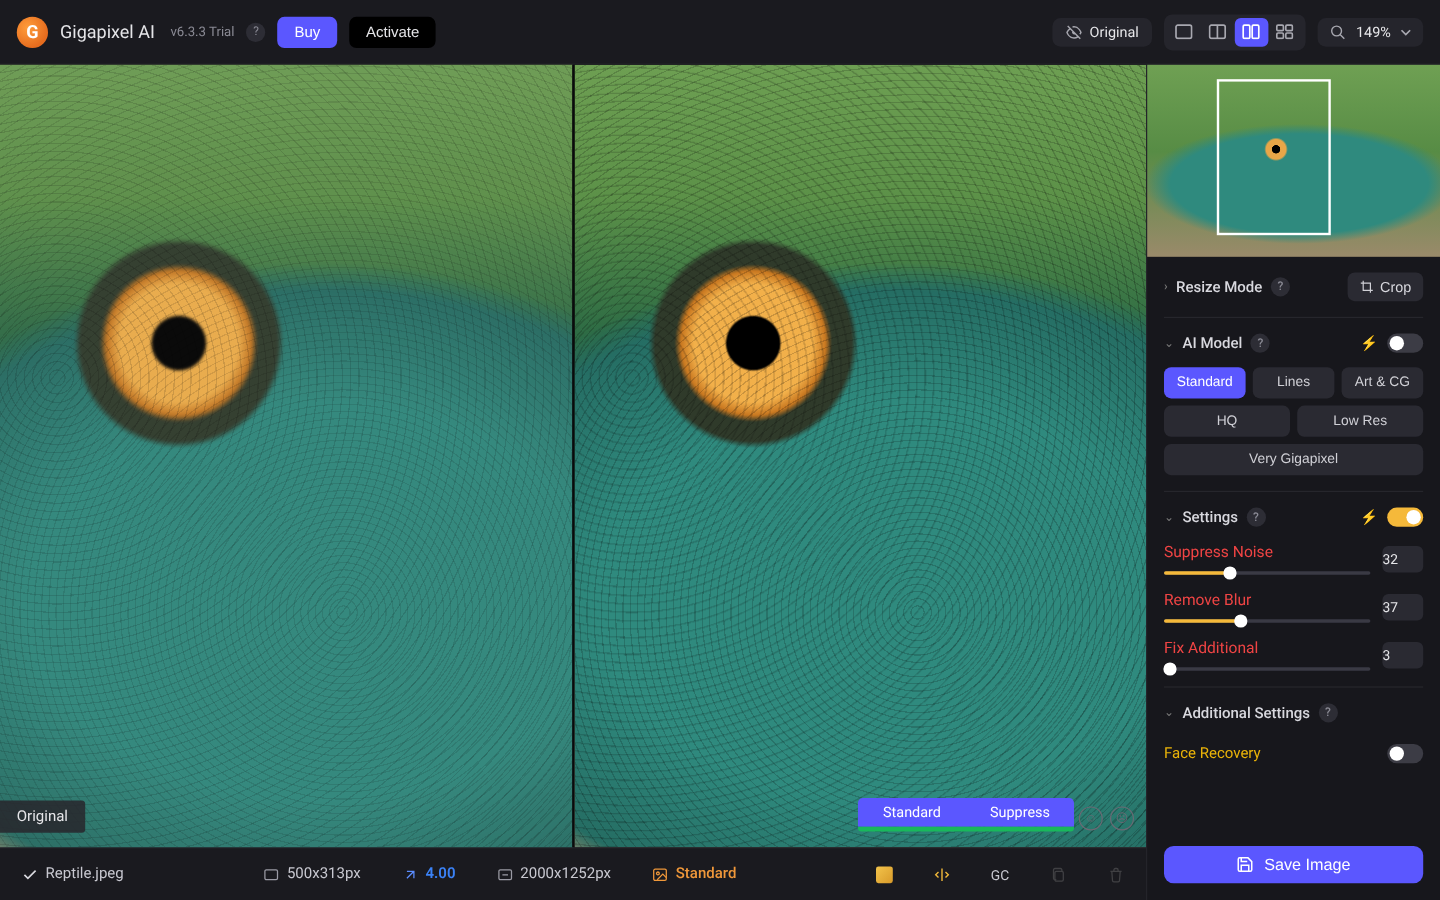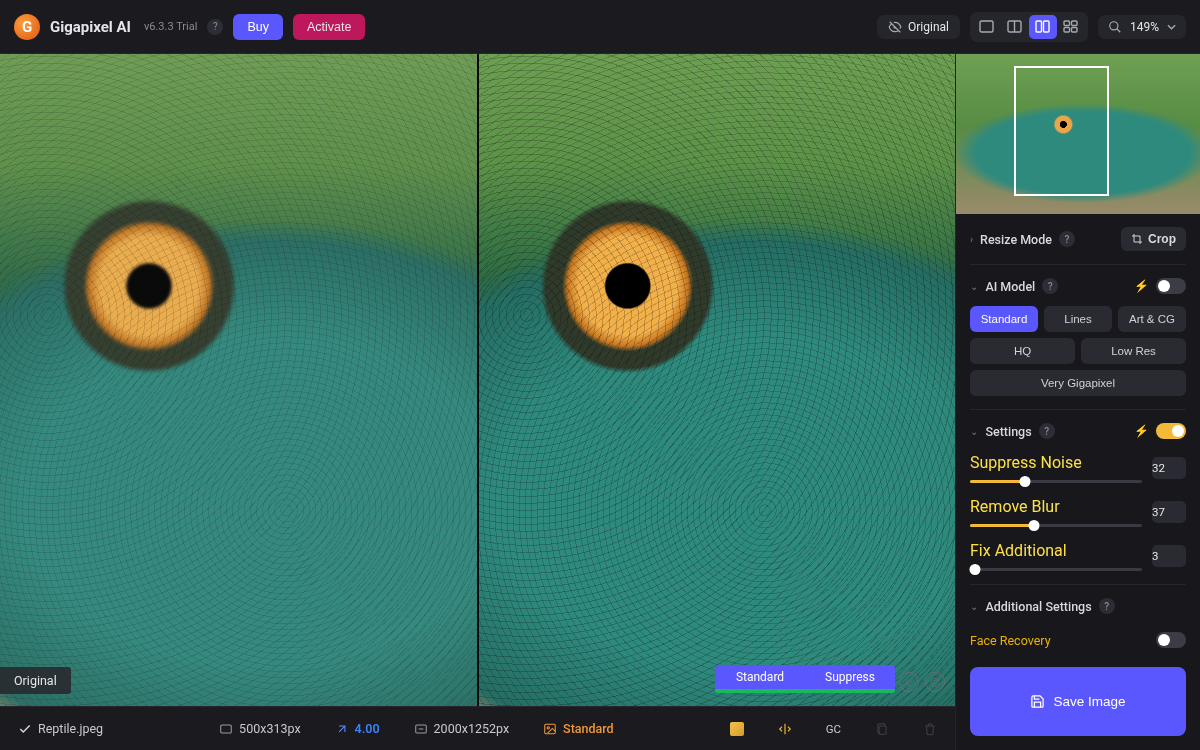--- a/index.html
+++ b/index.html
@@ -2,26 +2,26 @@
 <html><head>
 <meta charset="utf-8">
 <style>
 * { margin:0; padding:0; box-sizing:border-box; }
 body { font-family:-apple-system,BlinkMacSystemFont,"Segoe UI",Roboto,sans-serif; background:#0f0f12; color:#e5e5e8; overflow:hidden; width:1200px; height:750px; }
 .app { display:flex; flex-direction:column; width:1200px; height:750px; }
 
 
 .topbar { height:54px; background:#1a1a1f; display:flex; align-items:center; padding:0 14px; gap:10px; border-bottom:1px solid #26262c; }
 .logo { width:26px; height:26px; border-radius:50%; background:radial-gradient(circle at 35% 35%,#ff9d3b,#e66c1e 70%); display:flex; align-items:center; justify-content:center; font-weight:700; font-size:15px; color:#fff; }
-.app-title { font-size:15px; font-weight:700; }
+.app-title { font-size:15px; font-weight:400; }
 .version { font-size:11px; color:#8a8a94; margin-left:3px; }
 .help-dot { width:16px; height:16px; border-radius:50%; background:#2d2d35; font-size:10px; display:flex; align-items:center; justify-content:center; color:#8a8a94; cursor:pointer; }
 .btn { border:none; border-radius:6px; padding:6px 14px; font-size:12.5px; cursor:pointer; font-weight:400; }
 .btn-primary { background:#5b57ff; color:#fff; }
-.btn-dark { background:#be185d; color:#e5e5e8; }
+.btn-dark { background:#000000; color:#e5e5e8; }
 .flex-spacer { flex:1; }
 .tb-group { display:flex; align-items:center; gap:0; background:#25252c; border-radius:7px; padding:3px; }
 .tb-btn { width:28px; height:24px; display:flex; align-items:center; justify-content:center; border:none; background:transparent; border-radius:5px; cursor:pointer; color:#a8a8b0; }
 .tb-btn.active { background:#5b57ff; color:#fff; }
 .original-toggle { display:flex; align-items:center; gap:6px; background:#25252c; border-radius:7px; padding:5px 11px; cursor:pointer; font-size:12px; }
 .zoom-ctrl { display:flex; align-items:center; gap:8px; background:#25252c; border-radius:7px; padding:5px 10px; cursor:pointer; font-size:12px; }
 
 
 .main { flex:1; display:flex; min-height:0; }
 .viewer-col { flex:1; display:flex; flex-direction:column; min-width:0; background:#000; }
@@ -66,43 +66,43 @@
   radial-gradient(ellipse 110% 65% at 52% 62%, #2f8a7e 0 40%, transparent 48%),
   linear-gradient(180deg,#6fa053 0%,#578c45 45%, #9a8a6a 100%);
   position:relative; }
 .thumb-box { position:absolute; border:2px solid #fff; top:12px; left:58px; width:95px; height:130px; }
 .panel-body { flex:1; overflow-y:auto; padding:0 14px 12px; }
 .sect { border-top:1px solid #26262c; padding:13px 0; }
 .sect:first-child{border-top:none;}
 .sect-head { display:flex; align-items:center; gap:7px; font-size:12.5px; font-weight:500; color:#d8d8de; }
 .sect-head .chev { color:#777; font-size:10px; cursor:pointer; }
 .sect-head .flex-spacer{flex:1;}
-.crop-btn { background:#2a2a32; border:none; color:#d8d8de; font-size:12px; padding:5px 10px; border-radius:6px; display:flex; align-items:center; gap:5px; cursor:pointer;font-weight:bold; }
+.crop-btn { background:#2a2a32; border:none; color:#d8d8de; font-size:12px; padding:5px 10px; border-radius:6px; display:flex; align-items:center; gap:5px; cursor:pointer; }
 .toggle { width:30px; height:16px; border-radius:10px; background:#3c3c45; position:relative; cursor:pointer; }
 .toggle.on { background:#f5b93a; }
 .toggle.on.blue { background:#5b57ff; }
 .toggle::after { content:""; position:absolute; width:12px; height:12px; border-radius:50%; background:#fff; top:2px; left:2px; transition:.15s; }
 .toggle.on::after { left:16px; }
 .bolt { color:#f5b93a; font-size:12px; }
 .bolt.dim{ color:#666; }
 .model-grid { display:flex; flex-wrap:wrap; gap:6px; margin-top:12px; }
 .model-btn { background:#2a2a32; border:none; color:#d0d0d6; font-size:11.5px; padding:7px 0; border-radius:6px; cursor:pointer; flex:1 0 30%; text-align:center; }
 .model-btn.active { background:#5b57ff; color:#fff; }
 .model-btn.wide{ flex:1 0 46%; }
 .slider-row { margin-top:14px; }
-.slider-lbl { font-size:16px; color:#fde047; display:flex; align-items:center; }
+.slider-lbl { font-size:13px; color:#ef4444; display:flex; align-items:center; }
 .slider-val { background:#2a2a32; font-size:11.5px; padding:4px 0; border-radius:5px; width:34px; }
 .slider-wrap { display:flex; align-items:center; gap:10px; }
 .slider-track { flex:1; height:3px; background:#3a3a44; border-radius:2px; position:relative; margin-top:8px; cursor:pointer; }
 .slider-fill { position:absolute; height:100%; background:#f5b93a; border-radius:2px; }
 .slider-knob { position:absolute; width:11px; height:11px; background:#fff; border-radius:50%; top:-4px; transform:translateX(-50%); }
 .check-row { display:flex; align-items:center; font-size:12.5px; color:#eab308; padding:8px 0; }
 .check-row .flex-spacer{flex:1;}
 .save-row { padding:14px; }
-.save-btn { width:100%; background:#5b57ff; border:none; color:#fff; font-size:13.5px; font-weight:500; padding:27px 0; border-radius:8px; display:flex; align-items:center; justify-content:center; gap:8px; cursor:pointer; }
+.save-btn { width:100%; background:#5b57ff; border:none; color:#fff; font-size:13.5px; font-weight:500; padding:8px 0; border-radius:8px; display:flex; align-items:center; justify-content:center; gap:8px; cursor:pointer; }
 
 svg { display:block; }
 </style>
 </head>
 <body>
 
 <div class="app">
 
   <div class="topbar">
     <div class="logo">G</div>

